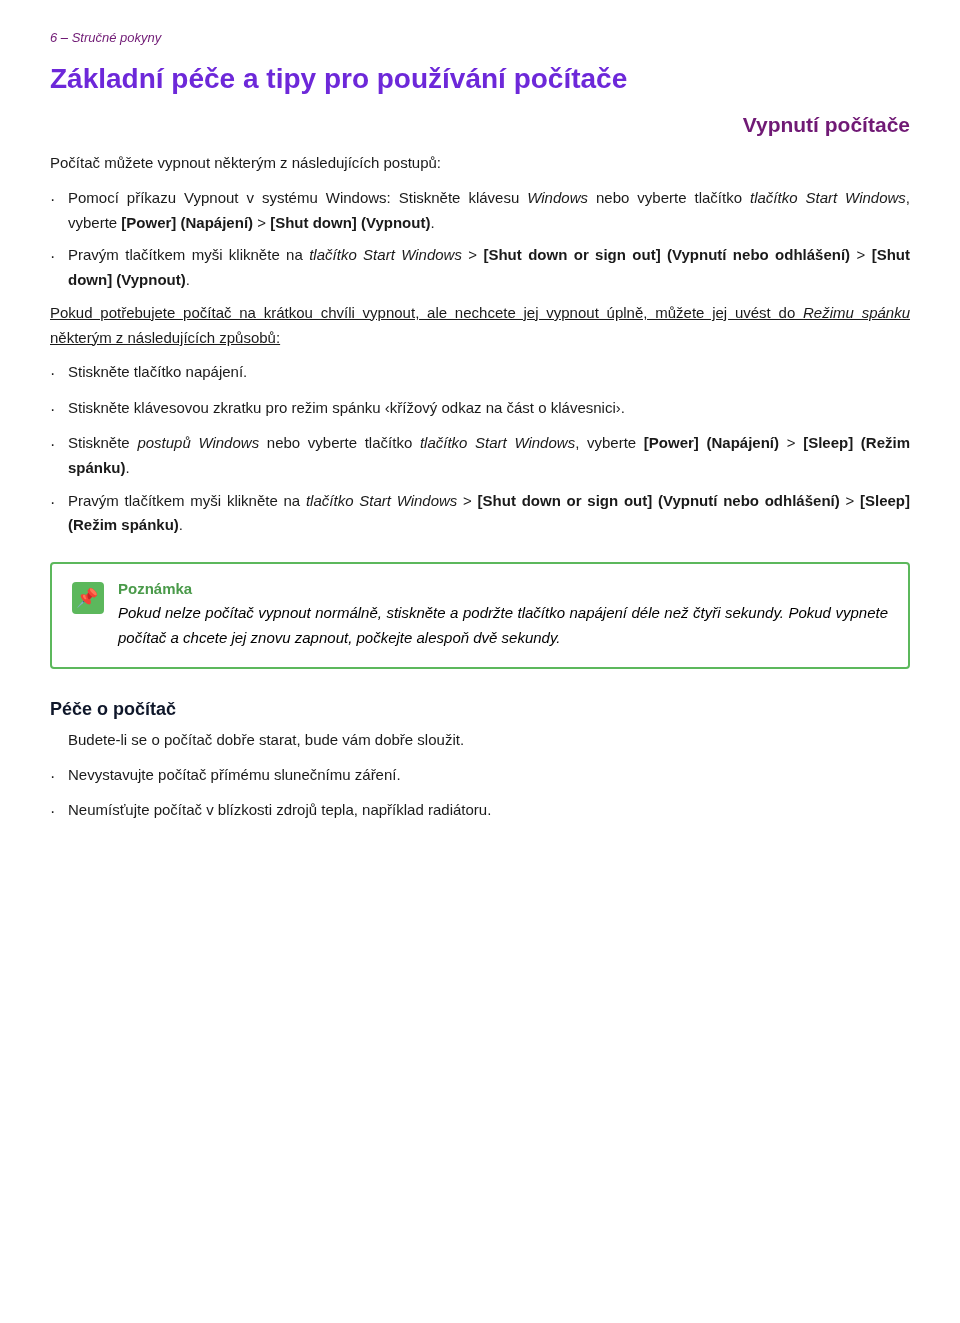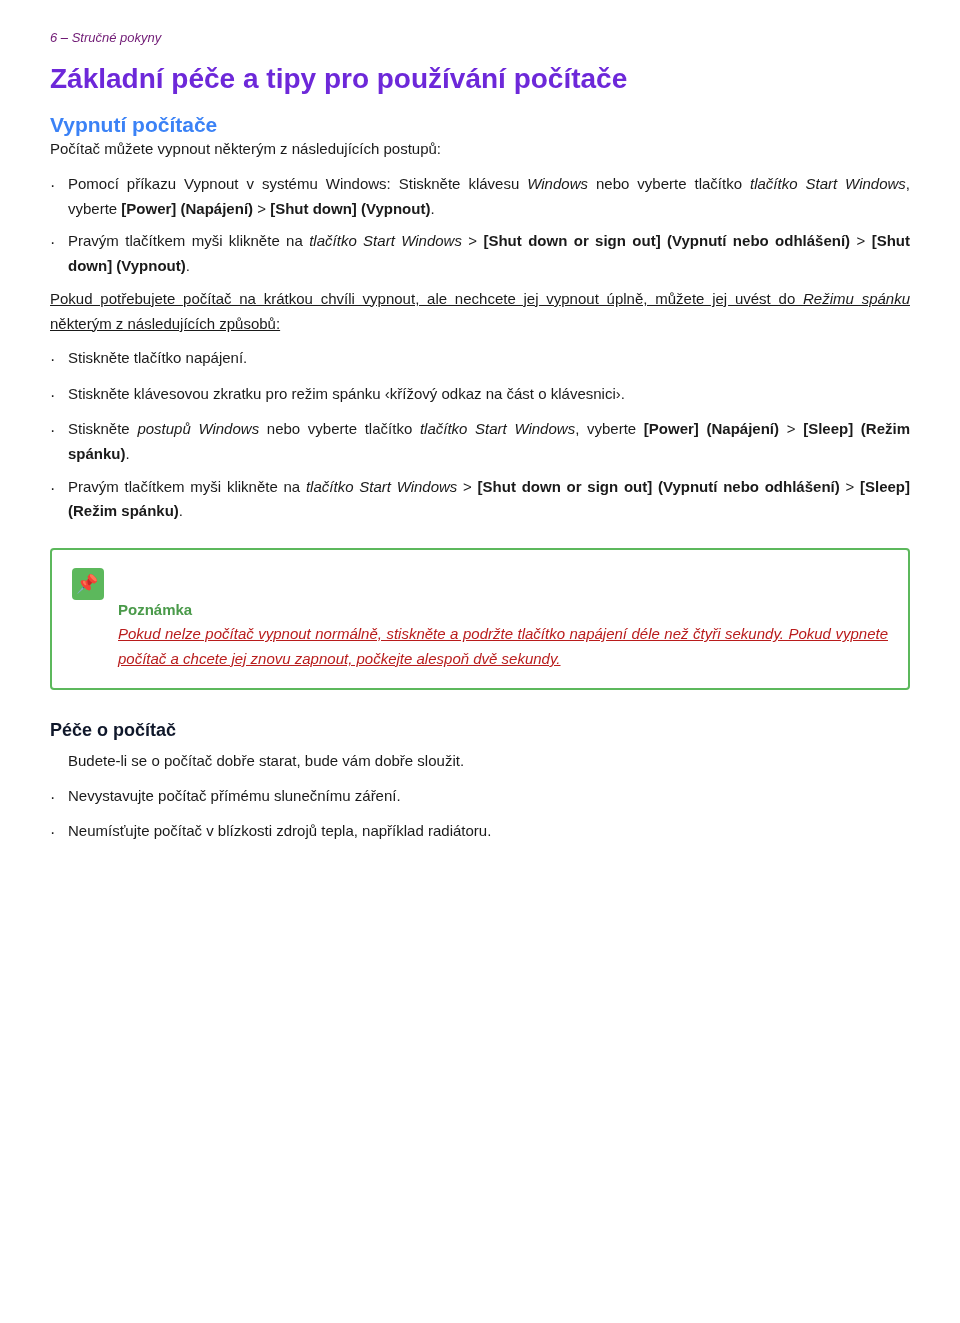--- a/index.html
+++ b/index.html
@@ -29,21 +29,23 @@
       font-size: 28px;
       font-weight: bold;
       margin-bottom: 18px;
       color: #6d28d9;
       font-family: 'Arial', sans-serif;
     }
 
     h2 {
       font-size: 21px;
       font-weight: bold;
-      color: #3b82f6;
+      margin-bottom: 14px;
+      color: #701a75;
+      text-align: right;
     }
 
     h3 {
       font-size: 18px;
       font-weight: bold;
       margin-bottom: 8px;
       color: #0f172a;
       margin-top: 30px;
     }
 
@@ -103,29 +105,27 @@
 
     .note-content {
       flex: 1;
     }
 
     .note-title {
       font-weight: bold;
       color: #4a9a4a;
       font-size: 15px;
       margin-bottom: 4px;
-      margin-top: 35px;
     }
 
     .note-text {
-      color: #b91c1c;
+      color: #000000;
       font-style: italic;
       line-height: 1.65;
       text-align: justify;
-      text-decoration: underline;
     }
 
     .paragraph {
       line-height: 1.65;
       margin-bottom: 10px;
       text-align: justify;
       text-decoration: underline;
     }
 
     .sub-bullet {

